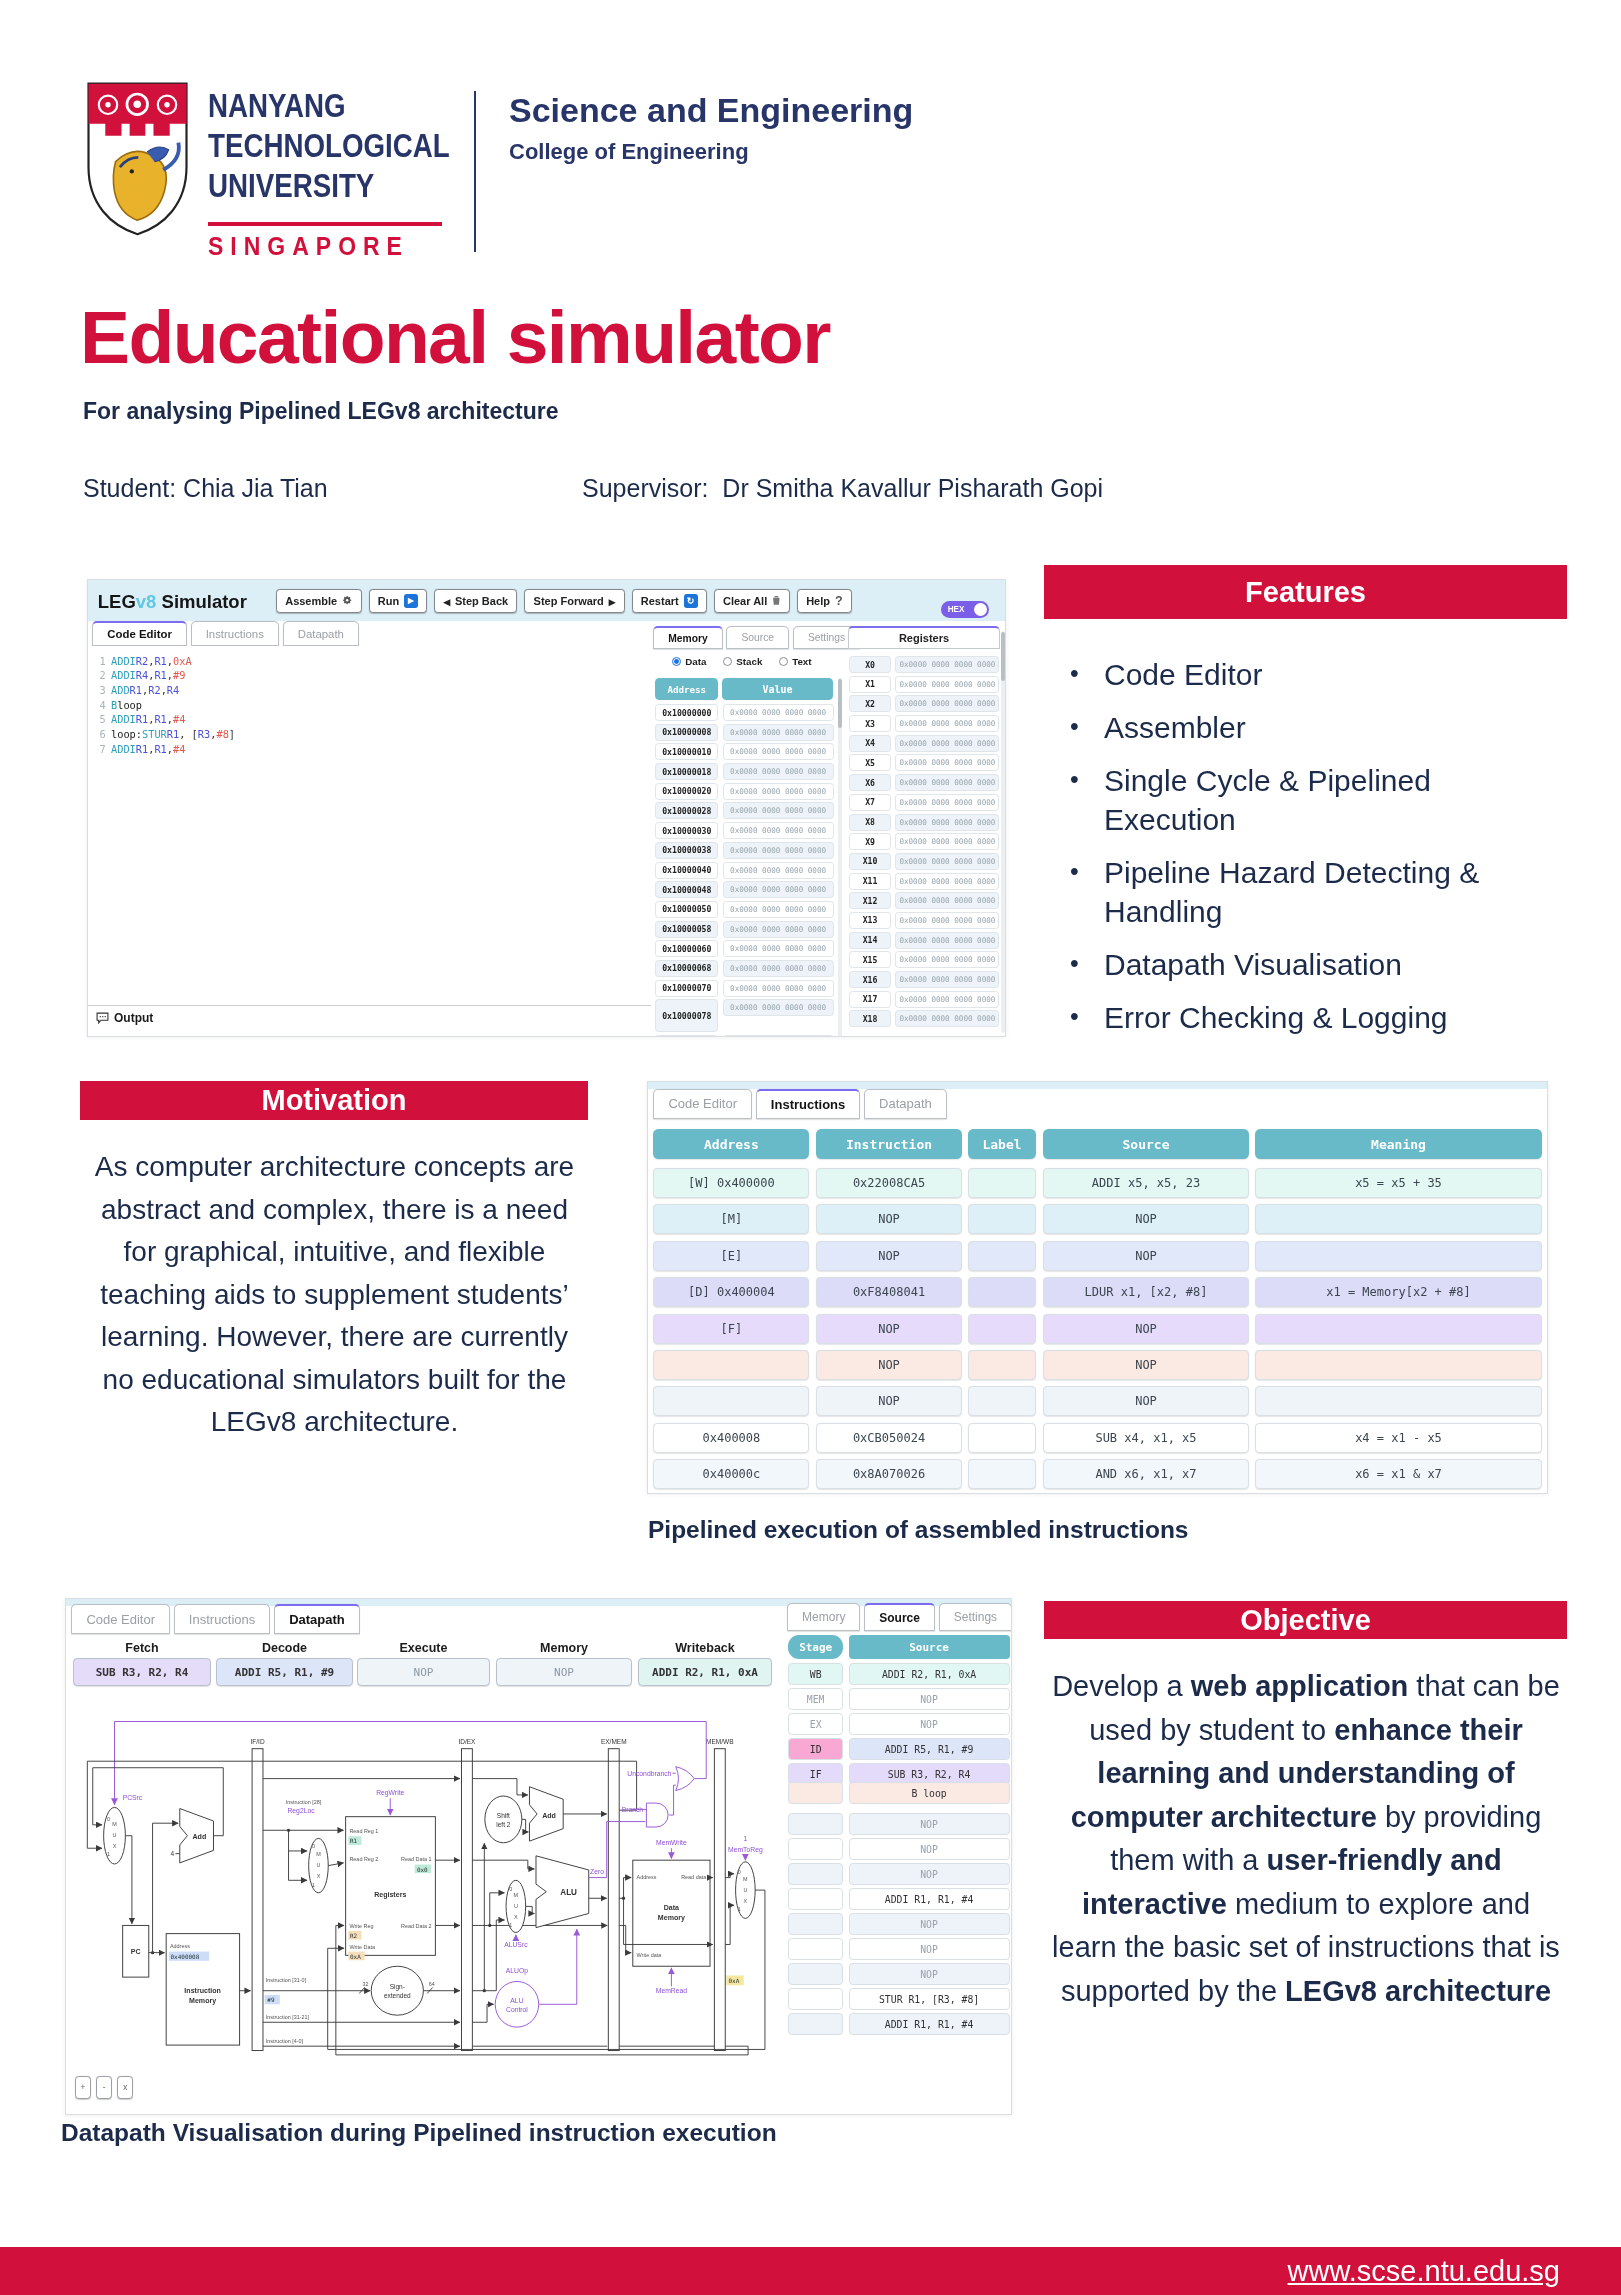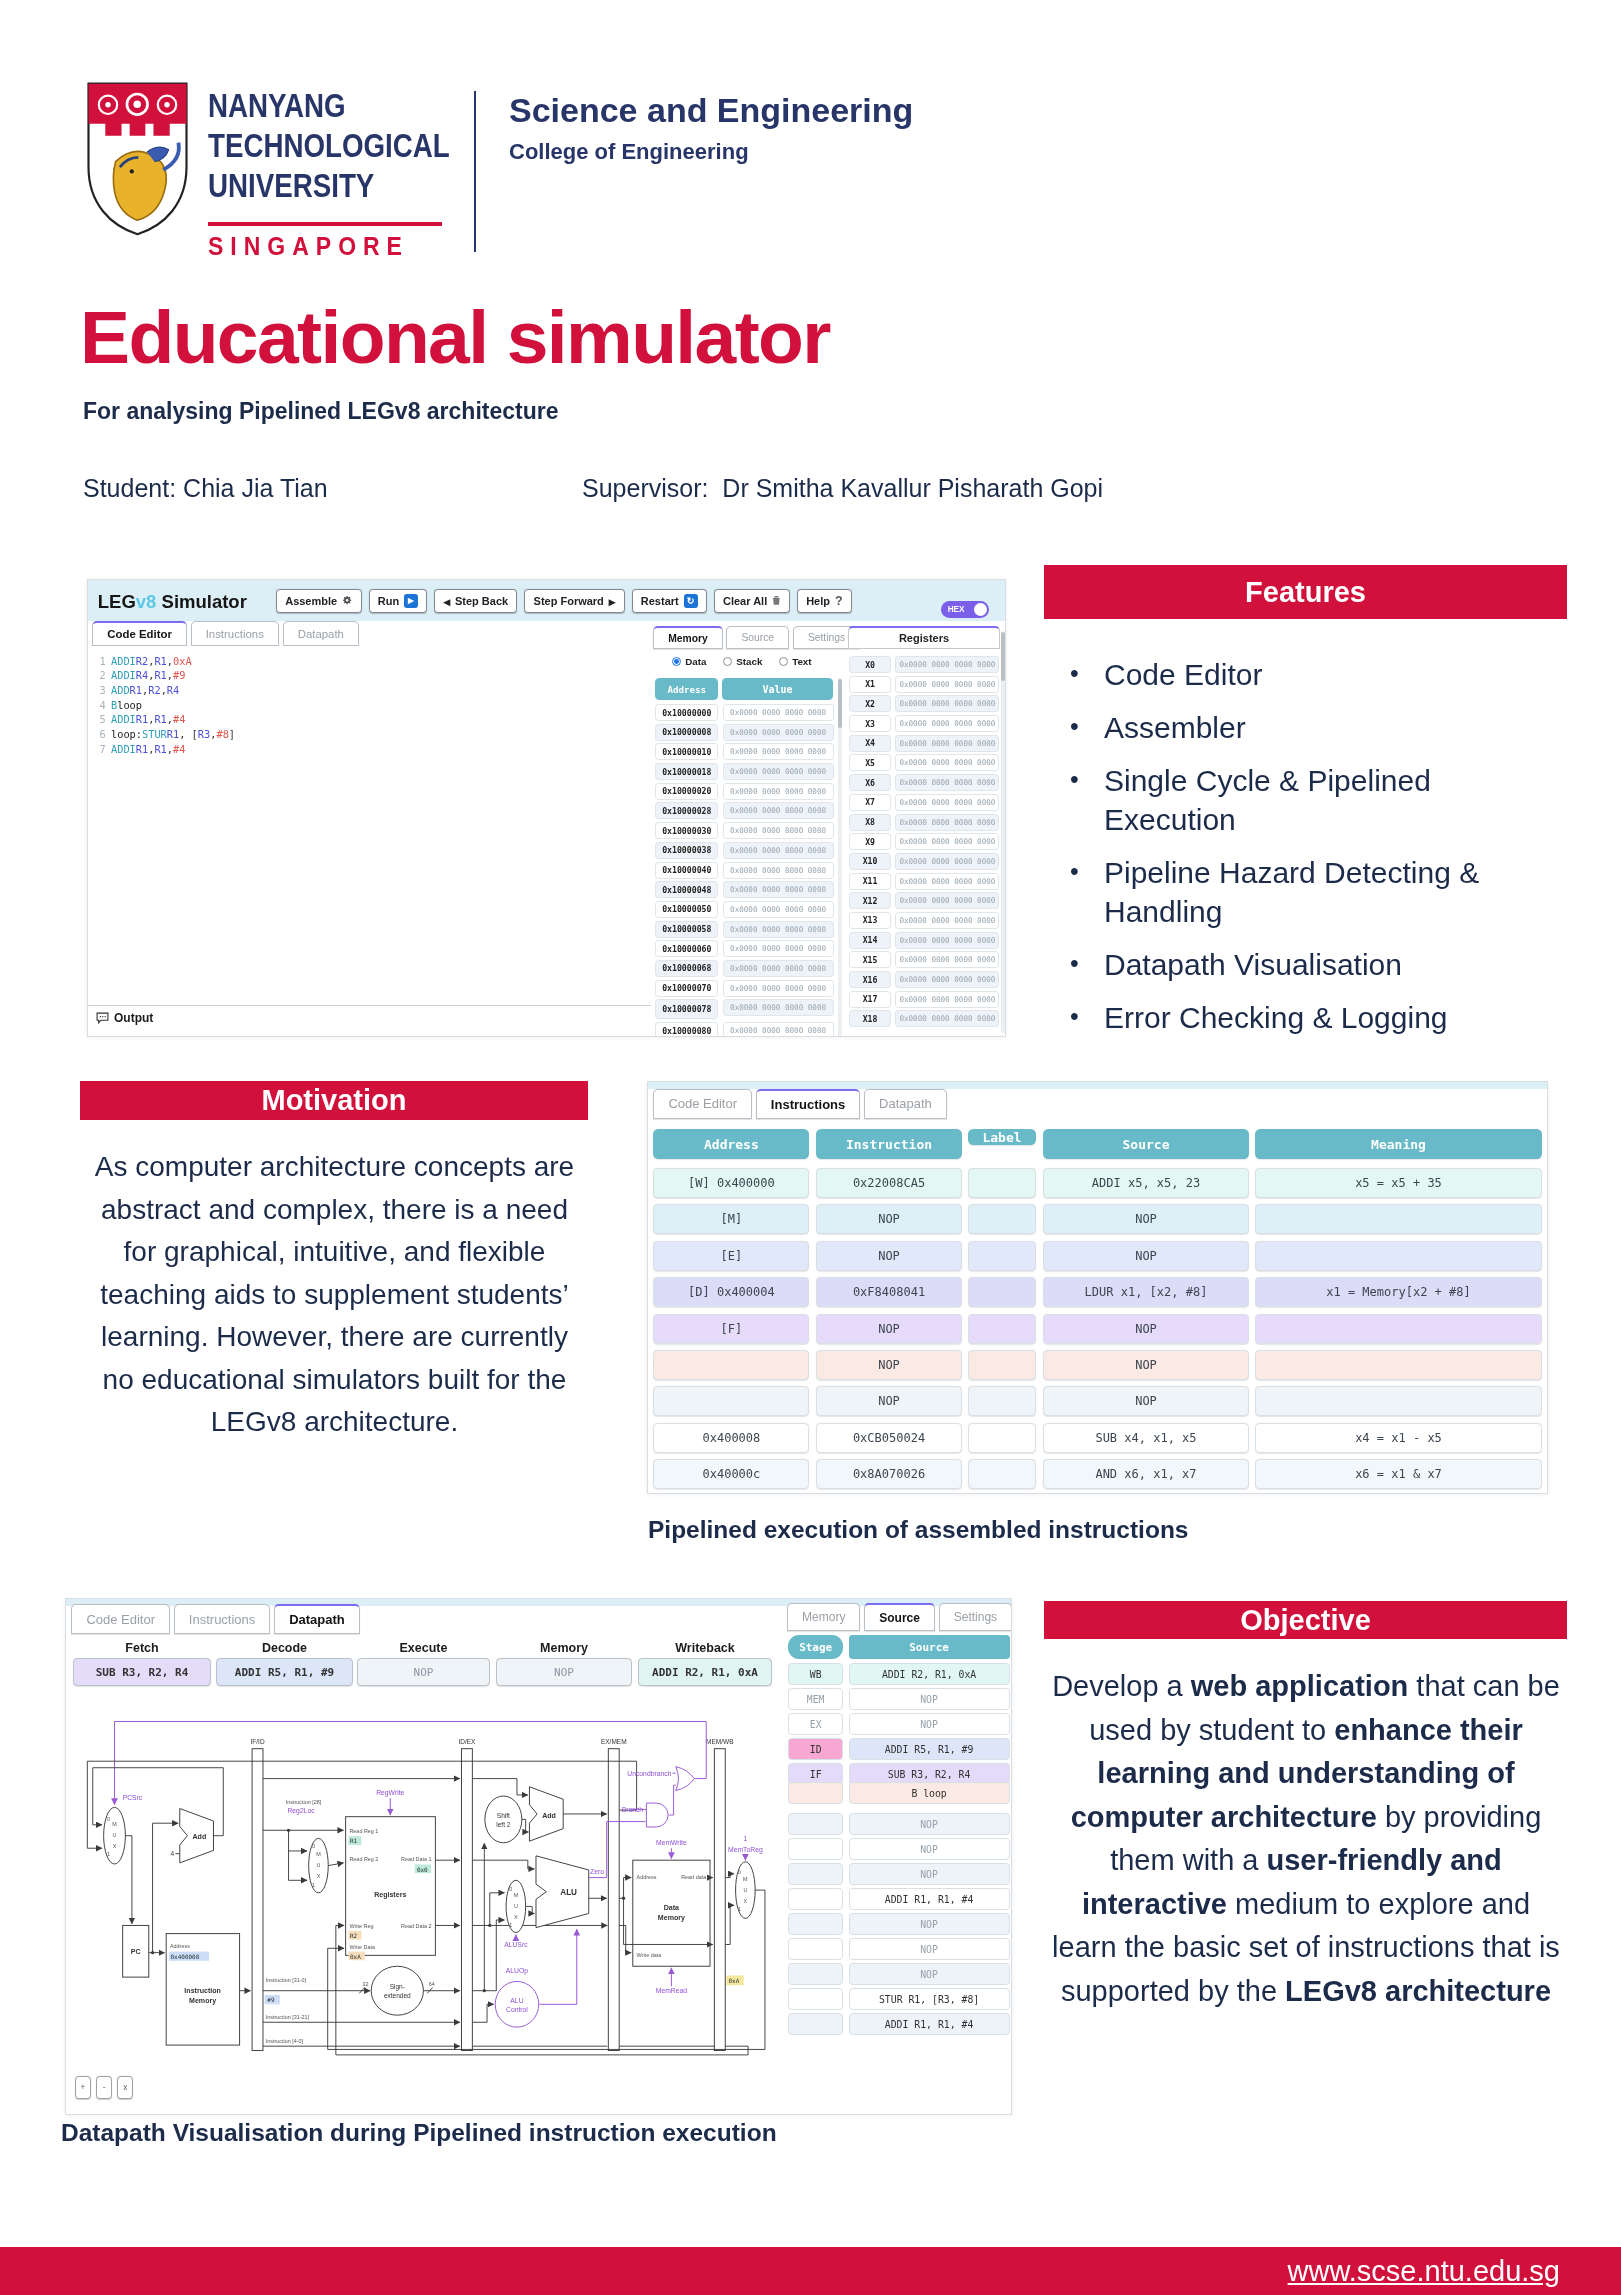--- a/index.html
+++ b/index.html
@@ -349,21 +349,21 @@
           </div>
           <div class="kvrow alt">
             <div class="kvcell cell-a mono" style="width: 63px; height: 17px;">0x10000068</div>
             <div class="kvcell cell-b mono" style="width: 111px; height: 17px;">0x0000 0000 0000 0000</div>
           </div>
           <div class="kvrow">
             <div class="kvcell cell-a mono" style="width: 63px; height: 17px;">0x10000070</div>
             <div class="kvcell cell-b mono" style="width: 111px; height: 17px;">0x0000 0000 0000 0000</div>
           </div>
           <div class="kvrow alt">
-            <div class="kvcell cell-a mono" style="width: 63px; height: 20px;">0x10000078</div>
+            <div class="kvcell cell-a mono" style="width: 63px; height: 33px;">0x10000078</div>
             <div class="kvcell cell-b mono" style="width: 111px; height: 17px;">0x0000 0000 0000 0000</div>
           </div>
           <div class="kvrow">
             <div class="kvcell cell-a mono" style="width: 63px; height: 17px;">0x10000080</div>
             <div class="kvcell cell-b mono" style="width: 111px; height: 17px;">0x0000 0000 0000 0000</div>
           </div>
         </div>
       <div class="scroll" style="left:187px;top:52px;height:381px">
           <span class="thumb" style="top:1.1px"></span>
         </div>
@@ -489,21 +489,21 @@
   <div class="card" style="left:647px;top:1081px;width:901px;height:413px;overflow:hidden">
     <div class="blue-strip"></div>
     <div class="tabs" id="instr-tabs" style="left:5.4px;top:6.5px;height:30px;font-size:13px">
         <div class="tab">Code Editor</div>
         <div class="tab active">Instructions</div>
         <div class="tab">Datapath</div>
       </div>
     <div id="instr-table">
         <div class="icell h" style="position: absolute; left: 5.4px; top: 47px; width: 156px; height: 30px;">Address</div>
         <div class="icell h" style="position: absolute; left: 168px; top: 47px; width: 146px; height: 30px;">Instruction</div>
-        <div class="icell h" style="position: absolute; left: 320px; top: 47px; width: 68px; height: 16px;">Label</div>
+        <div class="icell h" style="position: absolute; left: 320px; top: 47px; width: 68px; height: 30px;">Label</div>
         <div class="icell h" style="position: absolute; left: 395px; top: 47px; width: 206px; height: 30px;">Source</div>
         <div class="icell h" style="position: absolute; left: 607px; top: 47px; width: 287px; height: 30px;">Meaning</div>
         <div class="icell" style="position: absolute; left: 5.4px; top: 86px; width: 156px; height: 30px; background: rgb(227, 248, 243);">[W] 0x400000</div>
         <div class="icell" style="position: absolute; left: 168px; top: 86px; width: 146px; height: 30px; background: rgb(227, 248, 243);">0x22008CA5</div>
         <div class="icell" style="position: absolute; left: 320px; top: 86px; width: 68px; height: 30px; background: rgb(227, 248, 243);"></div>
         <div class="icell" style="position: absolute; left: 395px; top: 86px; width: 206px; height: 30px; background: rgb(227, 248, 243);">ADDI x5, x5, 23</div>
         <div class="icell" style="position: absolute; left: 607px; top: 86px; width: 287px; height: 30px; background: rgb(227, 248, 243);">x5 = x5 + 35</div>
         <div class="icell" style="position: absolute; left: 5.4px; top: 122px; width: 156px; height: 30px; background: rgb(221, 240, 248);">[M]</div>
         <div class="icell" style="position: absolute; left: 168px; top: 122px; width: 146px; height: 30px; background: rgb(221, 240, 248);">NOP</div>
         <div class="icell" style="position: absolute; left: 320px; top: 122px; width: 68px; height: 30px; background: rgb(221, 240, 248);"></div>

